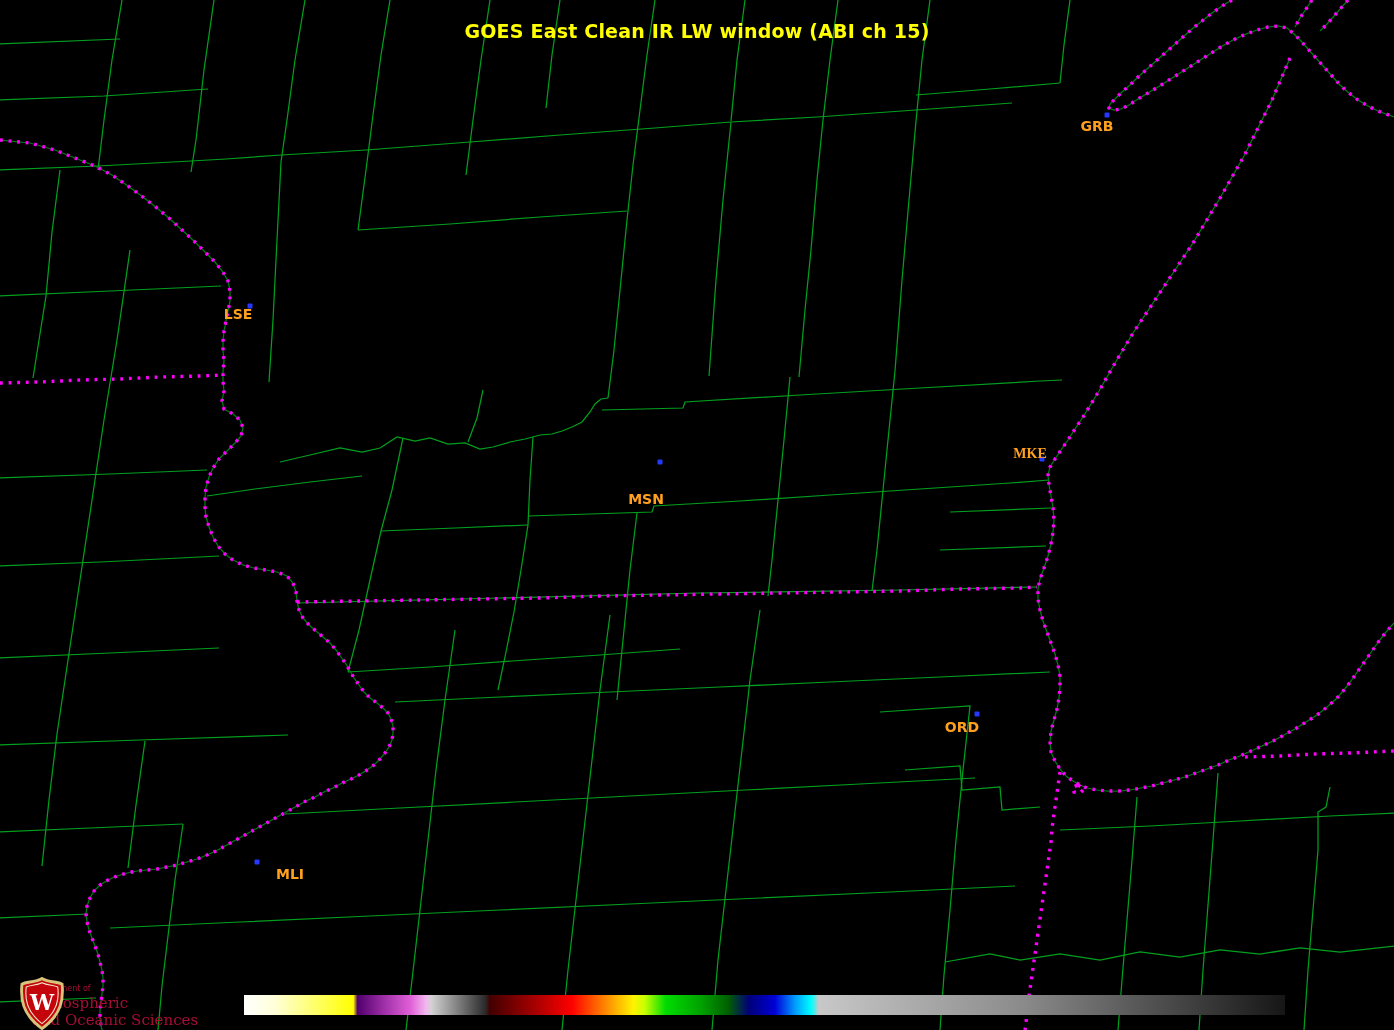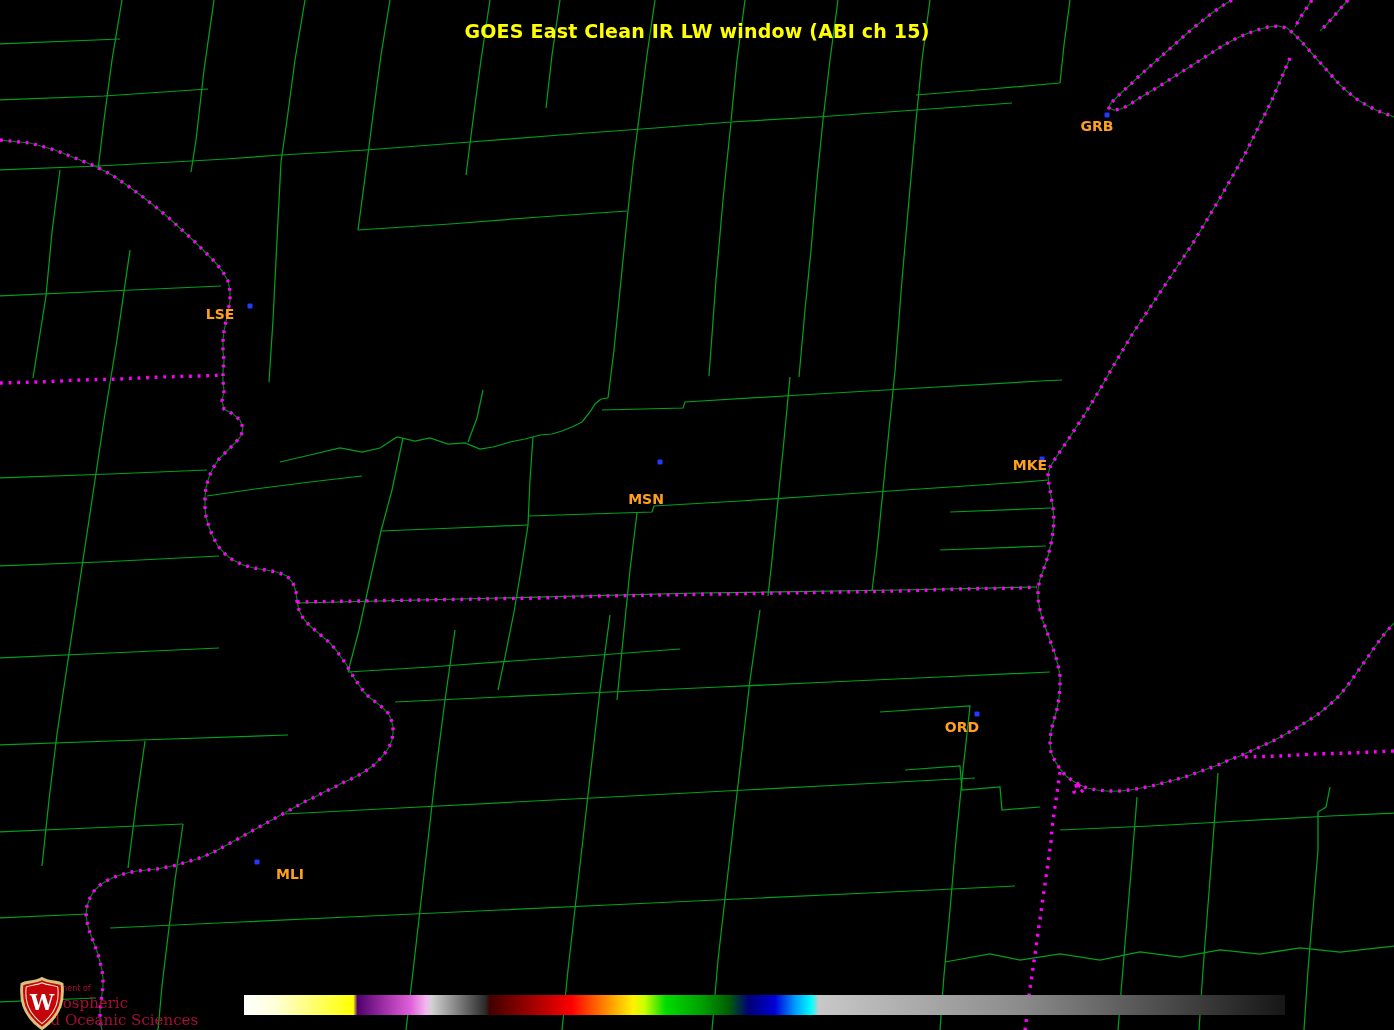--- a/index.html
+++ b/index.html
@@ -110,25 +110,25 @@
     </svg>
 
   <div class="map-title">
     <div>GOES East Clean IR LW window (ABI ch 15)</div>
   </div>
 
   <div id="cities">
       <div class="city-dot" style="left: 1107px; top: 115px;"></div>
       <div class="city-label" style="left: 1097px; top: 126px;">GRB</div>
       <div class="city-dot" style="left: 250px; top: 306px;"></div>
-      <div class="city-label" style="left: 220px; top: 314px;">LSE</div>
+      <div class="city-label" style="left: 238px; top: 314px;">LSE</div>
       <div class="city-dot" style="left: 660px; top: 462px;"></div>
       <div class="city-label" style="left: 646px; top: 499px;">MSN</div>
       <div class="city-dot" style="left: 1042px; top: 459px;"></div>
-      <div class="city-label" style="left: 1030px; top: 465px;">MKE</div>
+      <div class="city-label" style="left: 1030px; top: 454px; font-family: Liberation Serif, serif;">MKE</div>
       <div class="city-dot" style="left: 977px; top: 714px;"></div>
       <div class="city-label" style="left: 962px; top: 727px;">ORD</div>
       <div class="city-dot" style="left: 257px; top: 862px;"></div>
       <div class="city-label" style="left: 242px; top: 874px; margin-left: 48px;">MLI</div>
     </div>
 
   <div id="colorbar" class="colorbar" style="left: 244px; top: 995px; width: 1041px; height: 20px; background: linear-gradient(to right, rgb(255, 255, 255) 0%, rgb(255, 255, 216) 3%, rgb(255, 255, 0) 10.5%, rgb(80, 0, 110) 10.9%, rgb(160, 48, 168) 13.5%, rgb(224, 96, 216) 16%, rgb(242, 184, 238) 17.5%, rgb(210, 210, 210) 18%, rgb(42, 42, 42) 23.2%, rgb(66, 0, 0) 23.6%, rgb(180, 0, 0) 28.5%, rgb(255, 0, 0) 31.5%, rgb(255, 85, 0) 33.5%, rgb(255, 180, 0) 35.8%, rgb(255, 242, 0) 37.4%, rgb(200, 255, 0) 38.5%, rgb(0, 220, 0) 40.5%, rgb(0, 160, 0) 44%, rgb(0, 96, 0) 46.5%, rgb(0, 0, 120) 48.5%, rgb(0, 0, 216) 51%, rgb(0, 160, 255) 53%, rgb(0, 255, 255) 54.5%, rgb(200, 200, 200) 55.2%, rgb(138, 138, 138) 75%, rgb(22, 22, 22) 100%);"></div>
 
   <div class="logo">
     <svg width="72" height="53" viewBox="0 0 72 74">

